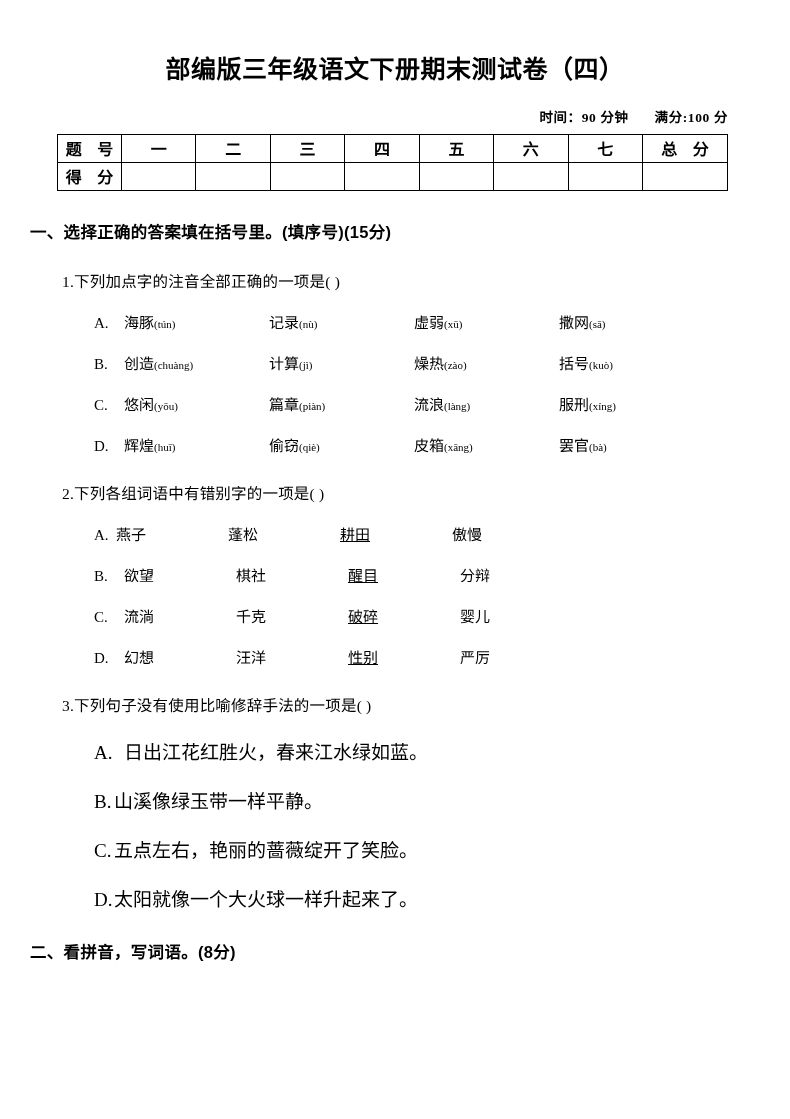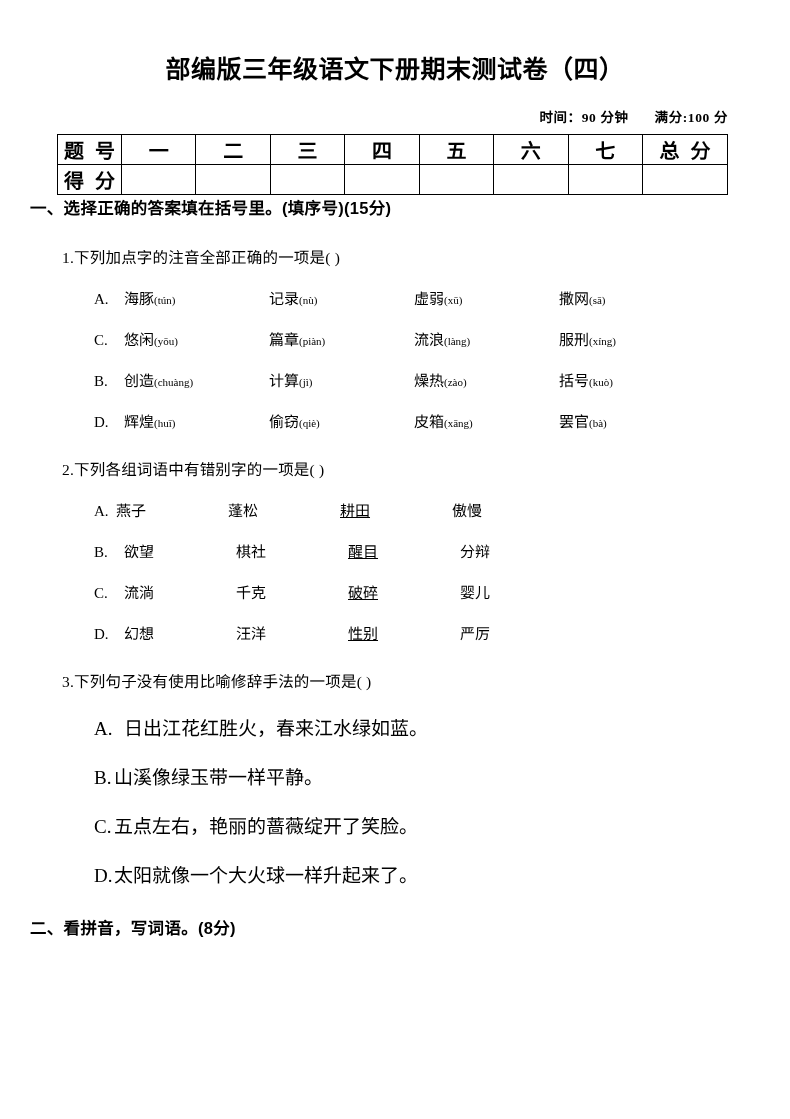--- a/index.html
+++ b/index.html
@@ -62,22 +62,22 @@
   table.score-table {
     border-collapse: collapse;
     width: 671px;
     table-layout: fixed;
   }
   table.score-table td {
     border: 1px solid #000000;
     height: 27px;
     text-align: center;
     vertical-align: middle;
-    font-size: 20px;
-    font-family: Liberation Serif, serif;
+    font-size: 16px;
+    font-family: Liberation Mono, monospace;
     font-weight: bold;
     letter-spacing: 3px;
     padding: 0;
     text-indent: 3px;
   }
   table.score-table td.label-cell {
     width: 63px;
   }
   table.score-table td.total-cell {
     width: 84px;
@@ -85,21 +85,21 @@
 
   
   .section-heading {
     font-family: "Liberation Sans", "DejaVu Sans", sans-serif;
     font-weight: bold;
     font-size: 16.5px;
     margin: 0;
     padding-left: 30px;
     letter-spacing: 0.3px;
   }
-  .sec1 { }
+  .sec1 { padding-top: 28px; }
   .sec2 { padding-top: 28px; }
 
   
   .question {
     padding-left: 62px;
     margin-top: 26px;
   }
   .q-stem {
     font-size: 15.5px;
     font-family: "Liberation Serif", "DejaVu Serif", serif;
@@ -198,25 +198,25 @@
   <div class="section-heading sec1">一、选择正确的答案填在括号里。(填序号)(15分)</div>
 
   <div class="question q1">
     <div class="q-stem">1.下列加点字的注音全部正确的一项是(        )</div>
 
     <div class="grid-row">
       <span class="cell c-letter">A.</span><span class="cell c1"><span>海豚</span><span class="pinyin">(tún)</span></span><span class="cell c2"><span>记录</span><span class="pinyin">(nù)</span></span><span class="cell c3"><span>虚弱</span><span class="pinyin">(xū)</span></span><span class="cell c4"><span>撒网</span><span class="pinyin">(sā)</span></span>
     </div>
 
     <div class="grid-row">
+      <span class="cell c-letter">B.</span><span class="cell c1"><span>创造</span><span class="pinyin">(chuàng)</span></span><span class="cell c2"><span>计算</span><span class="pinyin">(jì)</span></span><span class="cell c3"><span>燥热</span><span class="pinyin">(zào)</span></span><span class="cell c4"><span>括号</span><span class="pinyin">(kuò)</span></span>
+    </div>
+
+    <div class="grid-row">
       <span class="cell c-letter">C.</span><span class="cell c1"><span>悠闲</span><span class="pinyin">(yōu)</span></span><span class="cell c2"><span>篇章</span><span class="pinyin">(piàn)</span></span><span class="cell c3"><span>流浪</span><span class="pinyin">(làng)</span></span><span class="cell c4"><span>服刑</span><span class="pinyin">(xíng)</span></span>
-    </div>
-
-    <div class="grid-row">
-      <span class="cell c-letter">B.</span><span class="cell c1"><span>创造</span><span class="pinyin">(chuàng)</span></span><span class="cell c2"><span>计算</span><span class="pinyin">(jì)</span></span><span class="cell c3"><span>燥热</span><span class="pinyin">(zào)</span></span><span class="cell c4"><span>括号</span><span class="pinyin">(kuò)</span></span>
     </div>
 
     <div class="grid-row">
       <span class="cell c-letter">D.</span><span class="cell c1"><span>辉煌</span><span class="pinyin">(huī)</span></span><span class="cell c2"><span>偷窃</span><span class="pinyin">(qiè)</span></span><span class="cell c3"><span>皮箱</span><span class="pinyin">(xāng)</span></span><span class="cell c4"><span>罢官</span><span class="pinyin">(bà)</span></span>
     </div>
   </div>
 
   <div class="question q2">
     <div class="q-stem">2.下列各组词语中有错别字的一项是(        )</div>
 

